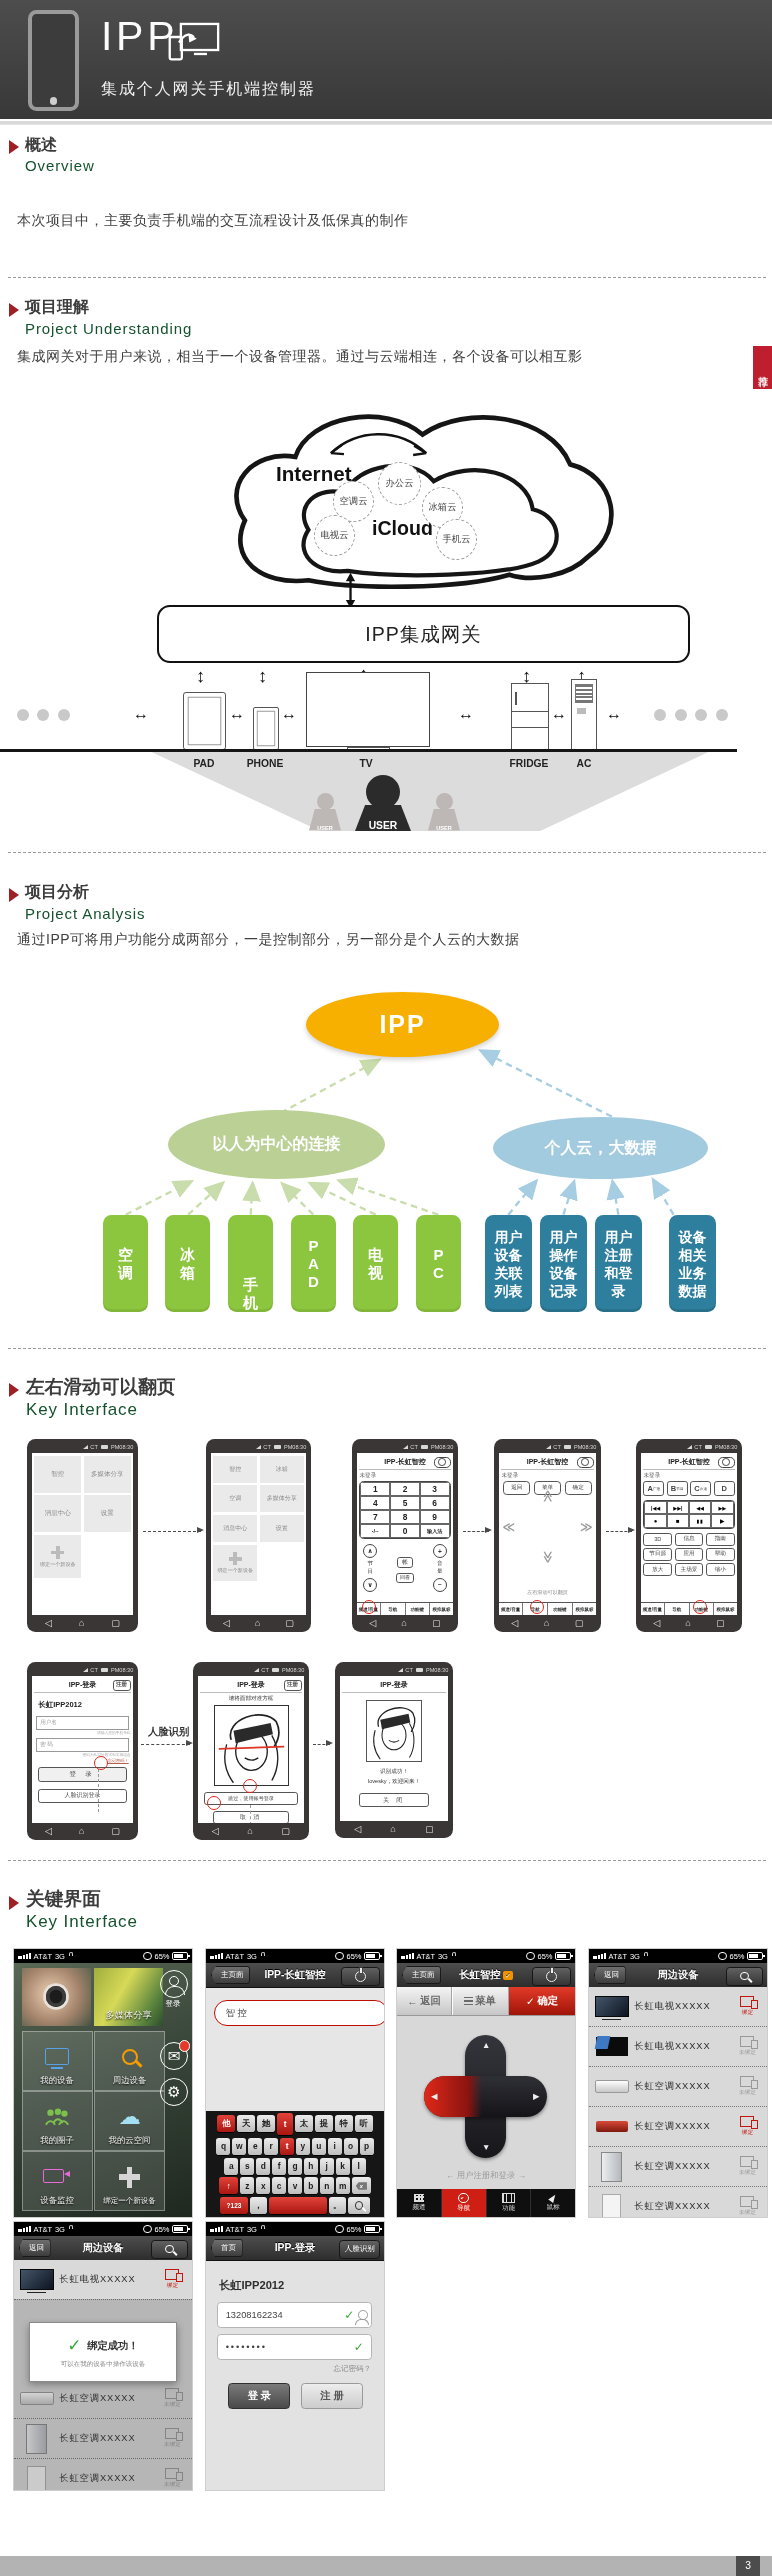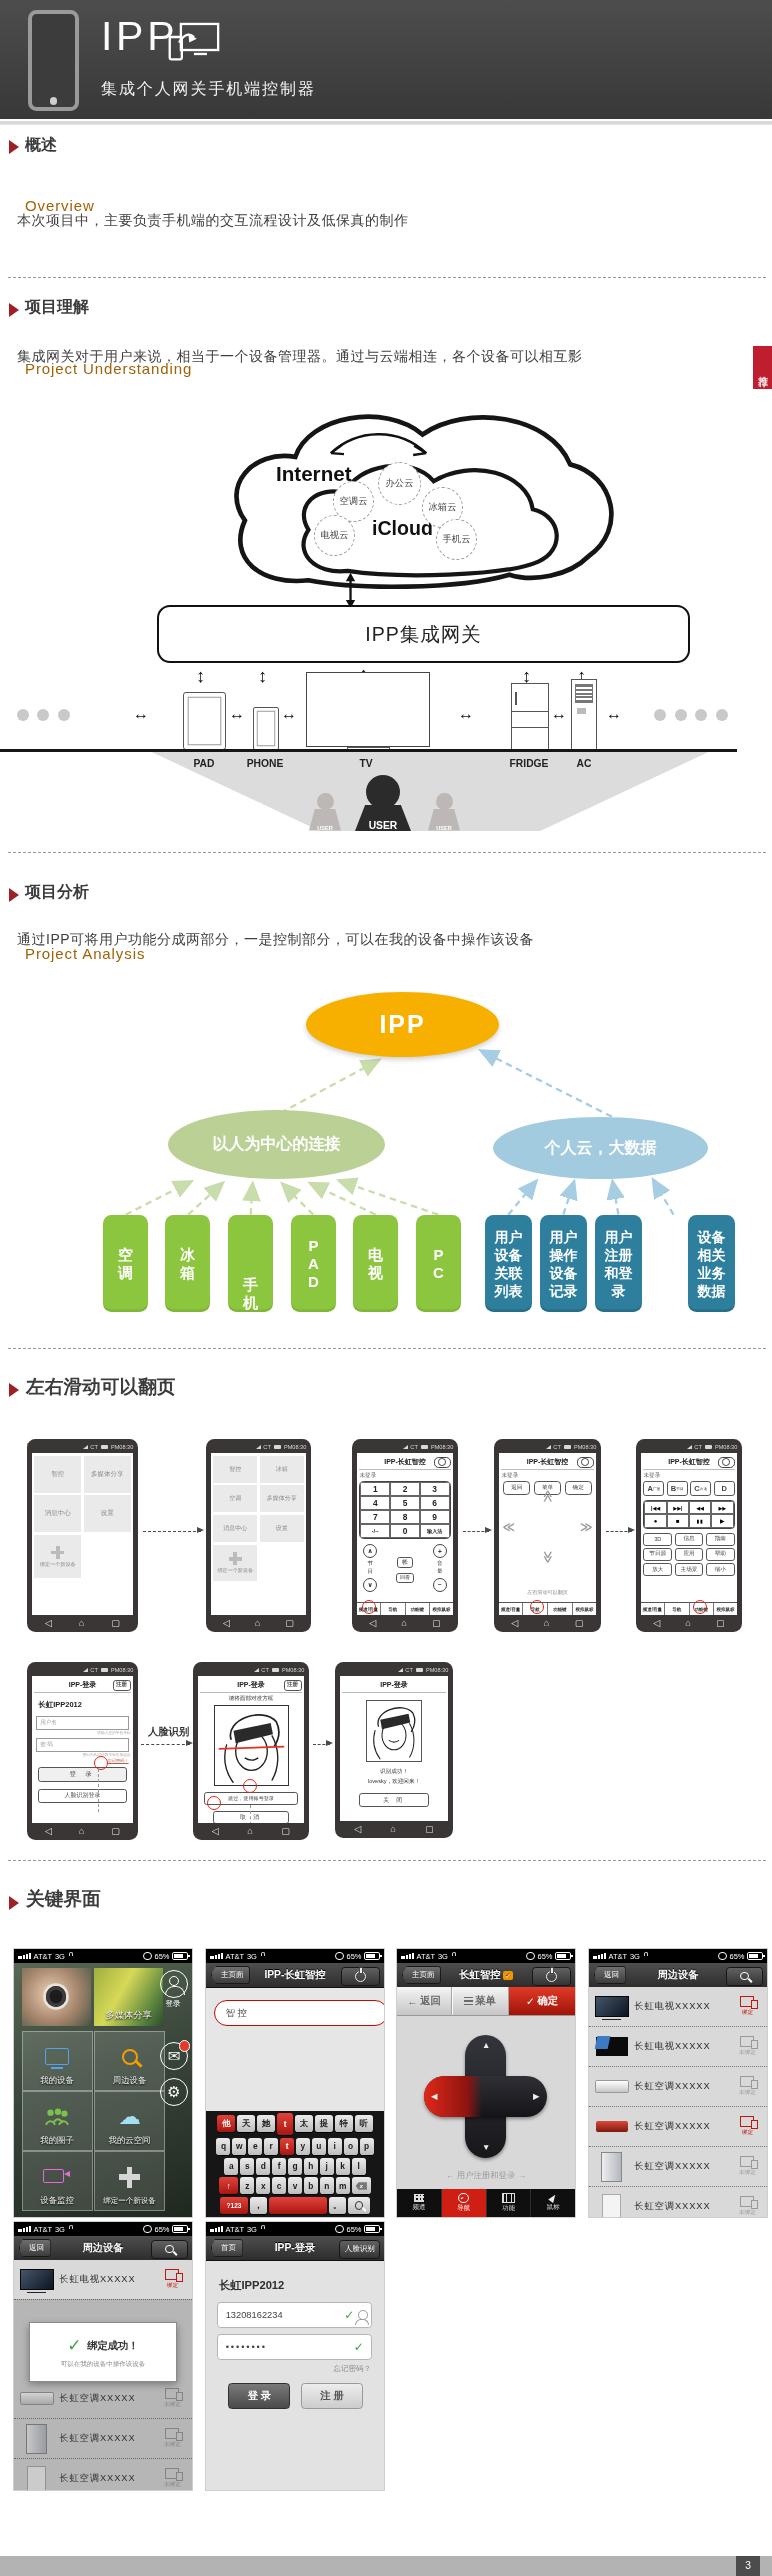--- a/index.html
+++ b/index.html
@@ -14,21 +14,21 @@
   .subtt{position:absolute;left:101px;top:79px;font-size:16px;color:#f2f2f2;letter-spacing:1.9px;}
   .cast{position:absolute;left:166px;top:22.4px;}
 
   
   .badge{position:absolute;left:753px;top:346px;width:19.6px;height:43px;background:#bf1e2e;color:#fff;font-size:10.3px;writing-mode:vertical-rl;text-align:center;line-height:19.6px;}
 
   
   .tri{width:0;height:0;border-left:10.3px solid #9e1f24;border-top:7.5px solid transparent;border-bottom:7.5px solid transparent;}
   .st{font-size:16px;color:#3c3c3c;font-weight:600;}
   .st.lg{font-size:18.7px;}
-  .sen{font-size:15px;color:#a16207;font-weight:300;letter-spacing:0.9px;margin-top:40px;}
+  .sen{font-size:15px;color:#14532d;font-weight:300;letter-spacing:0.9px;}
   .sen.lg{font-size:17px;}
   .btxt{font-size:14px;color:#3f3f3f;letter-spacing:0.5px;}
   .dash{position:absolute;left:7.5px;width:758px;border-top:1.9px dashed #9a9a9a;}
 
   
   .gnode{position:absolute;border:0.9px dashed #9a9a9a;border-radius:50%;display:flex;align-items:center;justify-content:center;font-size:9.3px;color:#444;background:#fff;}
   .gwbox{position:absolute;left:157px;top:208px;width:529px;height:54px;border:2.8px solid #111;border-radius:13px;display:flex;align-items:center;justify-content:center;font-size:19.6px;color:#222;letter-spacing:0.9px;background:#fff;}
   .dev{position:absolute;border:1.9px solid #555;background:#fff;}
   .uarr{position:absolute;font-size:18.7px;font-weight:700;color:#111;}
   .harr{position:absolute;font-size:16px;font-weight:700;color:#111;}
@@ -261,21 +261,21 @@
     <div class="uhead" style="left:366px;top:378px;width:34px;height:34px;"></div>
     <div class="ubody" style="left:355px;top:408px;width:56px;height:26px;font-size:10.3px;">USER</div>
     <div class="uhead" style="left:436px;top:396px;width:17px;height:17px;background:#bdb7b6;"></div>
     <div class="ubody gray" style="left:428px;top:412px;width:32px;height:21.5px;background:#bdb7b6;font-size:5.6px;">USER</div>
   </div>
   <div class="dash" style="top:852px;"></div>
 
   <div class="abs tri" style="left:9.3px;top:888px;"></div>
   <div class="abs st" style="left:25px;top:882px;">项目分析</div>
   <div class="abs sen" style="left:25px;top:905px;">Project Analysis</div>
-  <div class="abs btxt" style="left:17px;top:931px;width:748px;">通过IPP可将用户功能分成两部分，一是控制部分，可以在我的设备中操作该设备</div>
+  <div class="abs btxt" style="left:17px;top:931px;width:748px;">通过IPP可将用户功能分成两部分，一是控制部分，另一部分是个人云的大数据</div>
 
   <div class="abs" style="left:0;top:986px;width:773px;height:336px;">
     <svg width="773" height="336" style="position:absolute;left:0;top:0;" viewBox="0 0 827 360">
       <defs>
         <marker id="ga" markerWidth="9" markerHeight="8" refX="7" refY="4" orient="auto">
             <path d="M0,0 L9,4 L0,8 Z" fill="#c9dcab"></path>
           </marker>
         <marker id="ba" markerWidth="9" markerHeight="8" refX="7" refY="4" orient="auto">
             <path d="M0,0 L9,4 L0,8 Z" fill="#a6cde2"></path>
           </marker>
@@ -320,21 +320,21 @@
       </div>
     <div class="tbox" style="left:485px;">
         <span>用户设备关联列表</span>
       </div>
     <div class="tbox" style="left:540px;">
         <span>用户操作设备记录</span>
       </div>
     <div class="tbox" style="left:595px;">
         <span>用户注册和登录</span>
       </div>
-    <div class="tbox" style="left:688px;">
+    <div class="tbox" style="left:669px;">
         <span>设备相关业务数据</span>
       </div>
   </div>
   <div class="dash" style="top:1348px;"></div>
 
   <div class="abs tri" style="left:9.3px;top:1383px;"></div>
   <div class="abs st lg" style="left:26px;top:1374px;">左右滑动可以翻页</div>
   <div class="abs sen lg" style="left:26px;top:1400px;">Key Interface</div>
 
   <div class="wf" style="left:27px;top:1439px;width:111px;height:193px;">

